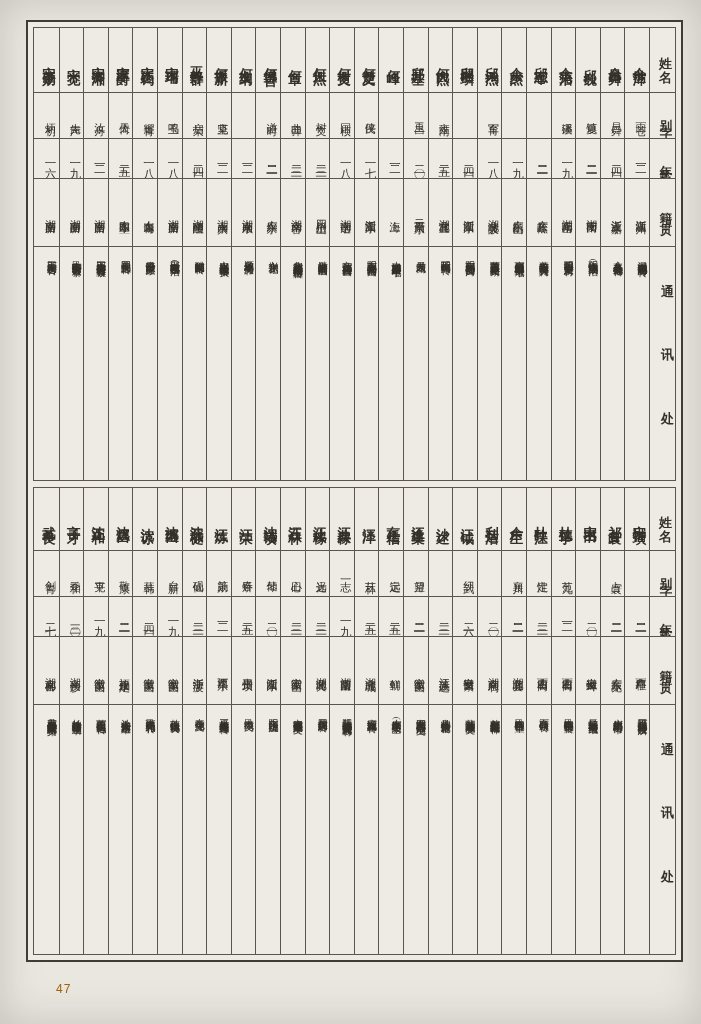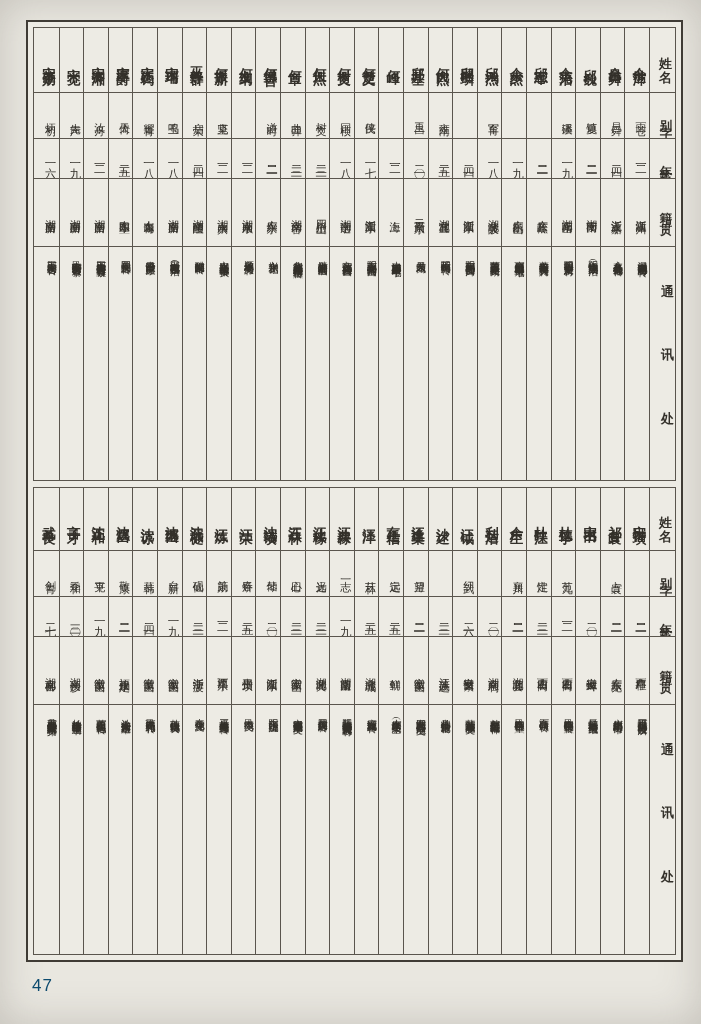--- a/index.html
+++ b/index.html
@@ -49,22 +49,22 @@
   .cell.age{font-size:11.5px;text-align:center;letter-spacing:1.5px;}
   .cell.native{font-size:11px;text-align:center;letter-spacing:1px;}
   .cell.address{font-size:10px;line-height:12.5px;padding-top:6px;letter-spacing:.5px;}
   .hcell{font-weight:700;background:var(--paper2);}
   .hcell.h-name{font-size:13px;letter-spacing:13px;text-align:center;}
   .hcell.h-zi{font-size:12.5px;letter-spacing:7px;text-align:center;}
   .hcell.h-age{font-size:12.5px;letter-spacing:4px;text-align:center;}
   .hcell.h-native{font-size:12.5px;letter-spacing:11px;text-align:center;}
   .hcell.h-address{font-size:13px;letter-spacing:64px;padding-top:26px;text-align:start;line-height:14px;}
   .page-number{
-    position:absolute;left:32px;bottom:28px;
-    font-size:17px;color:#0c4a6e;letter-spacing:1px;
+    position:absolute;left:56px;bottom:28px;
+    font-size:12px;color:#a16207;letter-spacing:1px;
     font-family:"Liberation Sans","DejaVu Sans",sans-serif;
   }
 </style>
 </head>
 <body>
 
 <div class="scan-edge"></div>
 
 <div class="frame">
   <div class="table table-top">

